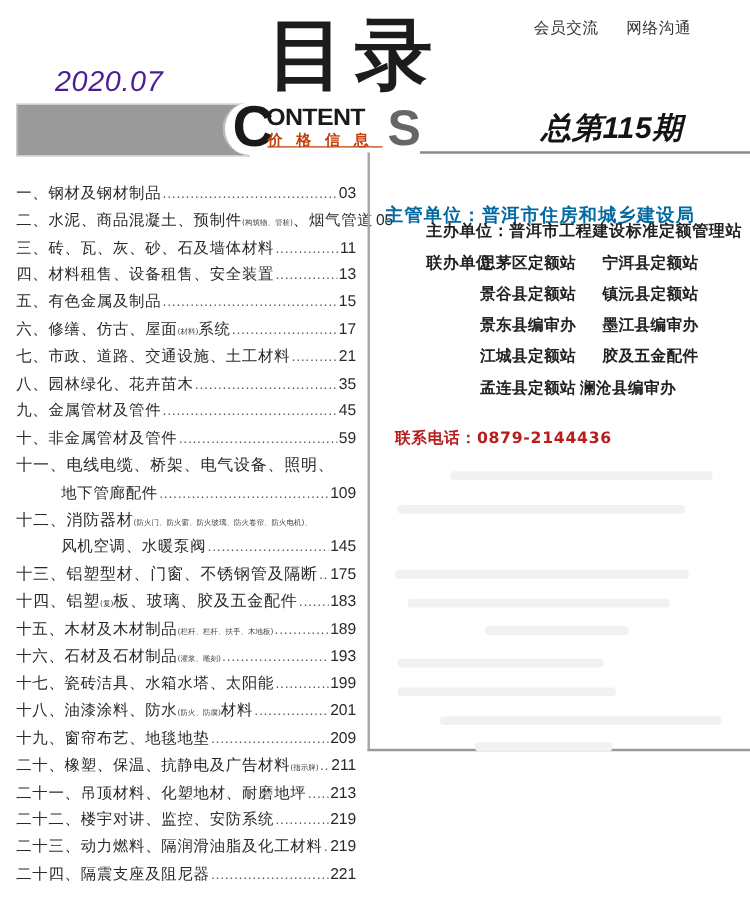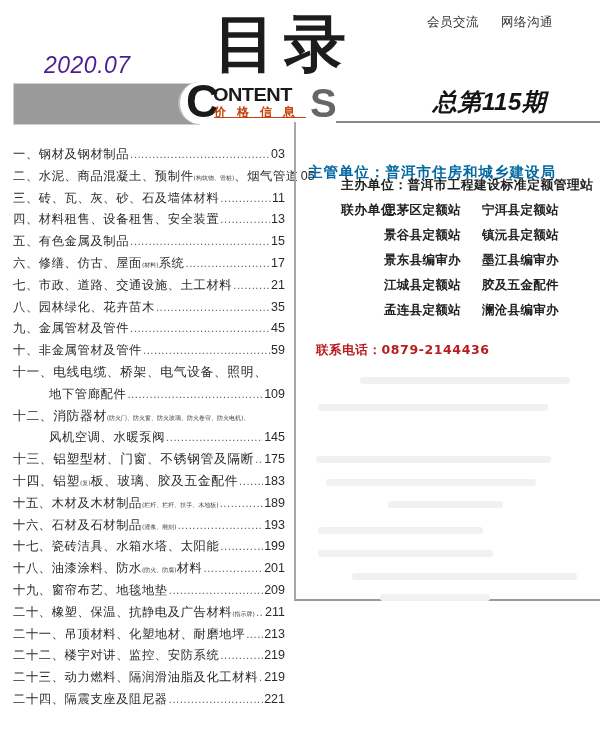--- a/index.html
+++ b/index.html
@@ -215,21 +215,21 @@
 
 <div class="abs member" style="left:384px; top:202px;">思茅区定额站</div>
 <div class="abs member" style="left:482px; top:202px;">宁洱县定额站</div>
 <div class="abs member" style="left:384px; top:227px;">景谷县定额站</div>
 <div class="abs member" style="left:482px; top:227px;">镇沅县定额站</div>
 <div class="abs member" style="left:384px; top:252px;">景东县编审办</div>
 <div class="abs member" style="left:482px; top:252px;">墨江县编审办</div>
 <div class="abs member" style="left:384px; top:277px;">江城县定额站</div>
 <div class="abs member" style="left:482px; top:277px;">胶及五金配件</div>
 <div class="abs member" style="left:384px; top:302px;">孟连县定额站</div>
-<div class="abs member" style="left:482px; top:302px;text-align:center;">澜沧县编审办</div>
+<div class="abs member" style="left:464px; top:302px;text-align:center;">澜沧县编审办</div>
 
 <div class="abs phone">
   <span>联系电话：</span><span>0879-2144436</span>
 </div>
 
 <div class="faint" style="left:360px; top:377px; width:210px;"></div>
 <div class="faint" style="left:318px; top:404px; width:230px;"></div>
 <div class="faint" style="left:316px; top:456px; width:235px;"></div>
 <div class="faint" style="left:326px; top:479px; width:210px;"></div>
 <div class="faint" style="left:388px; top:501px; width:115px;"></div>

